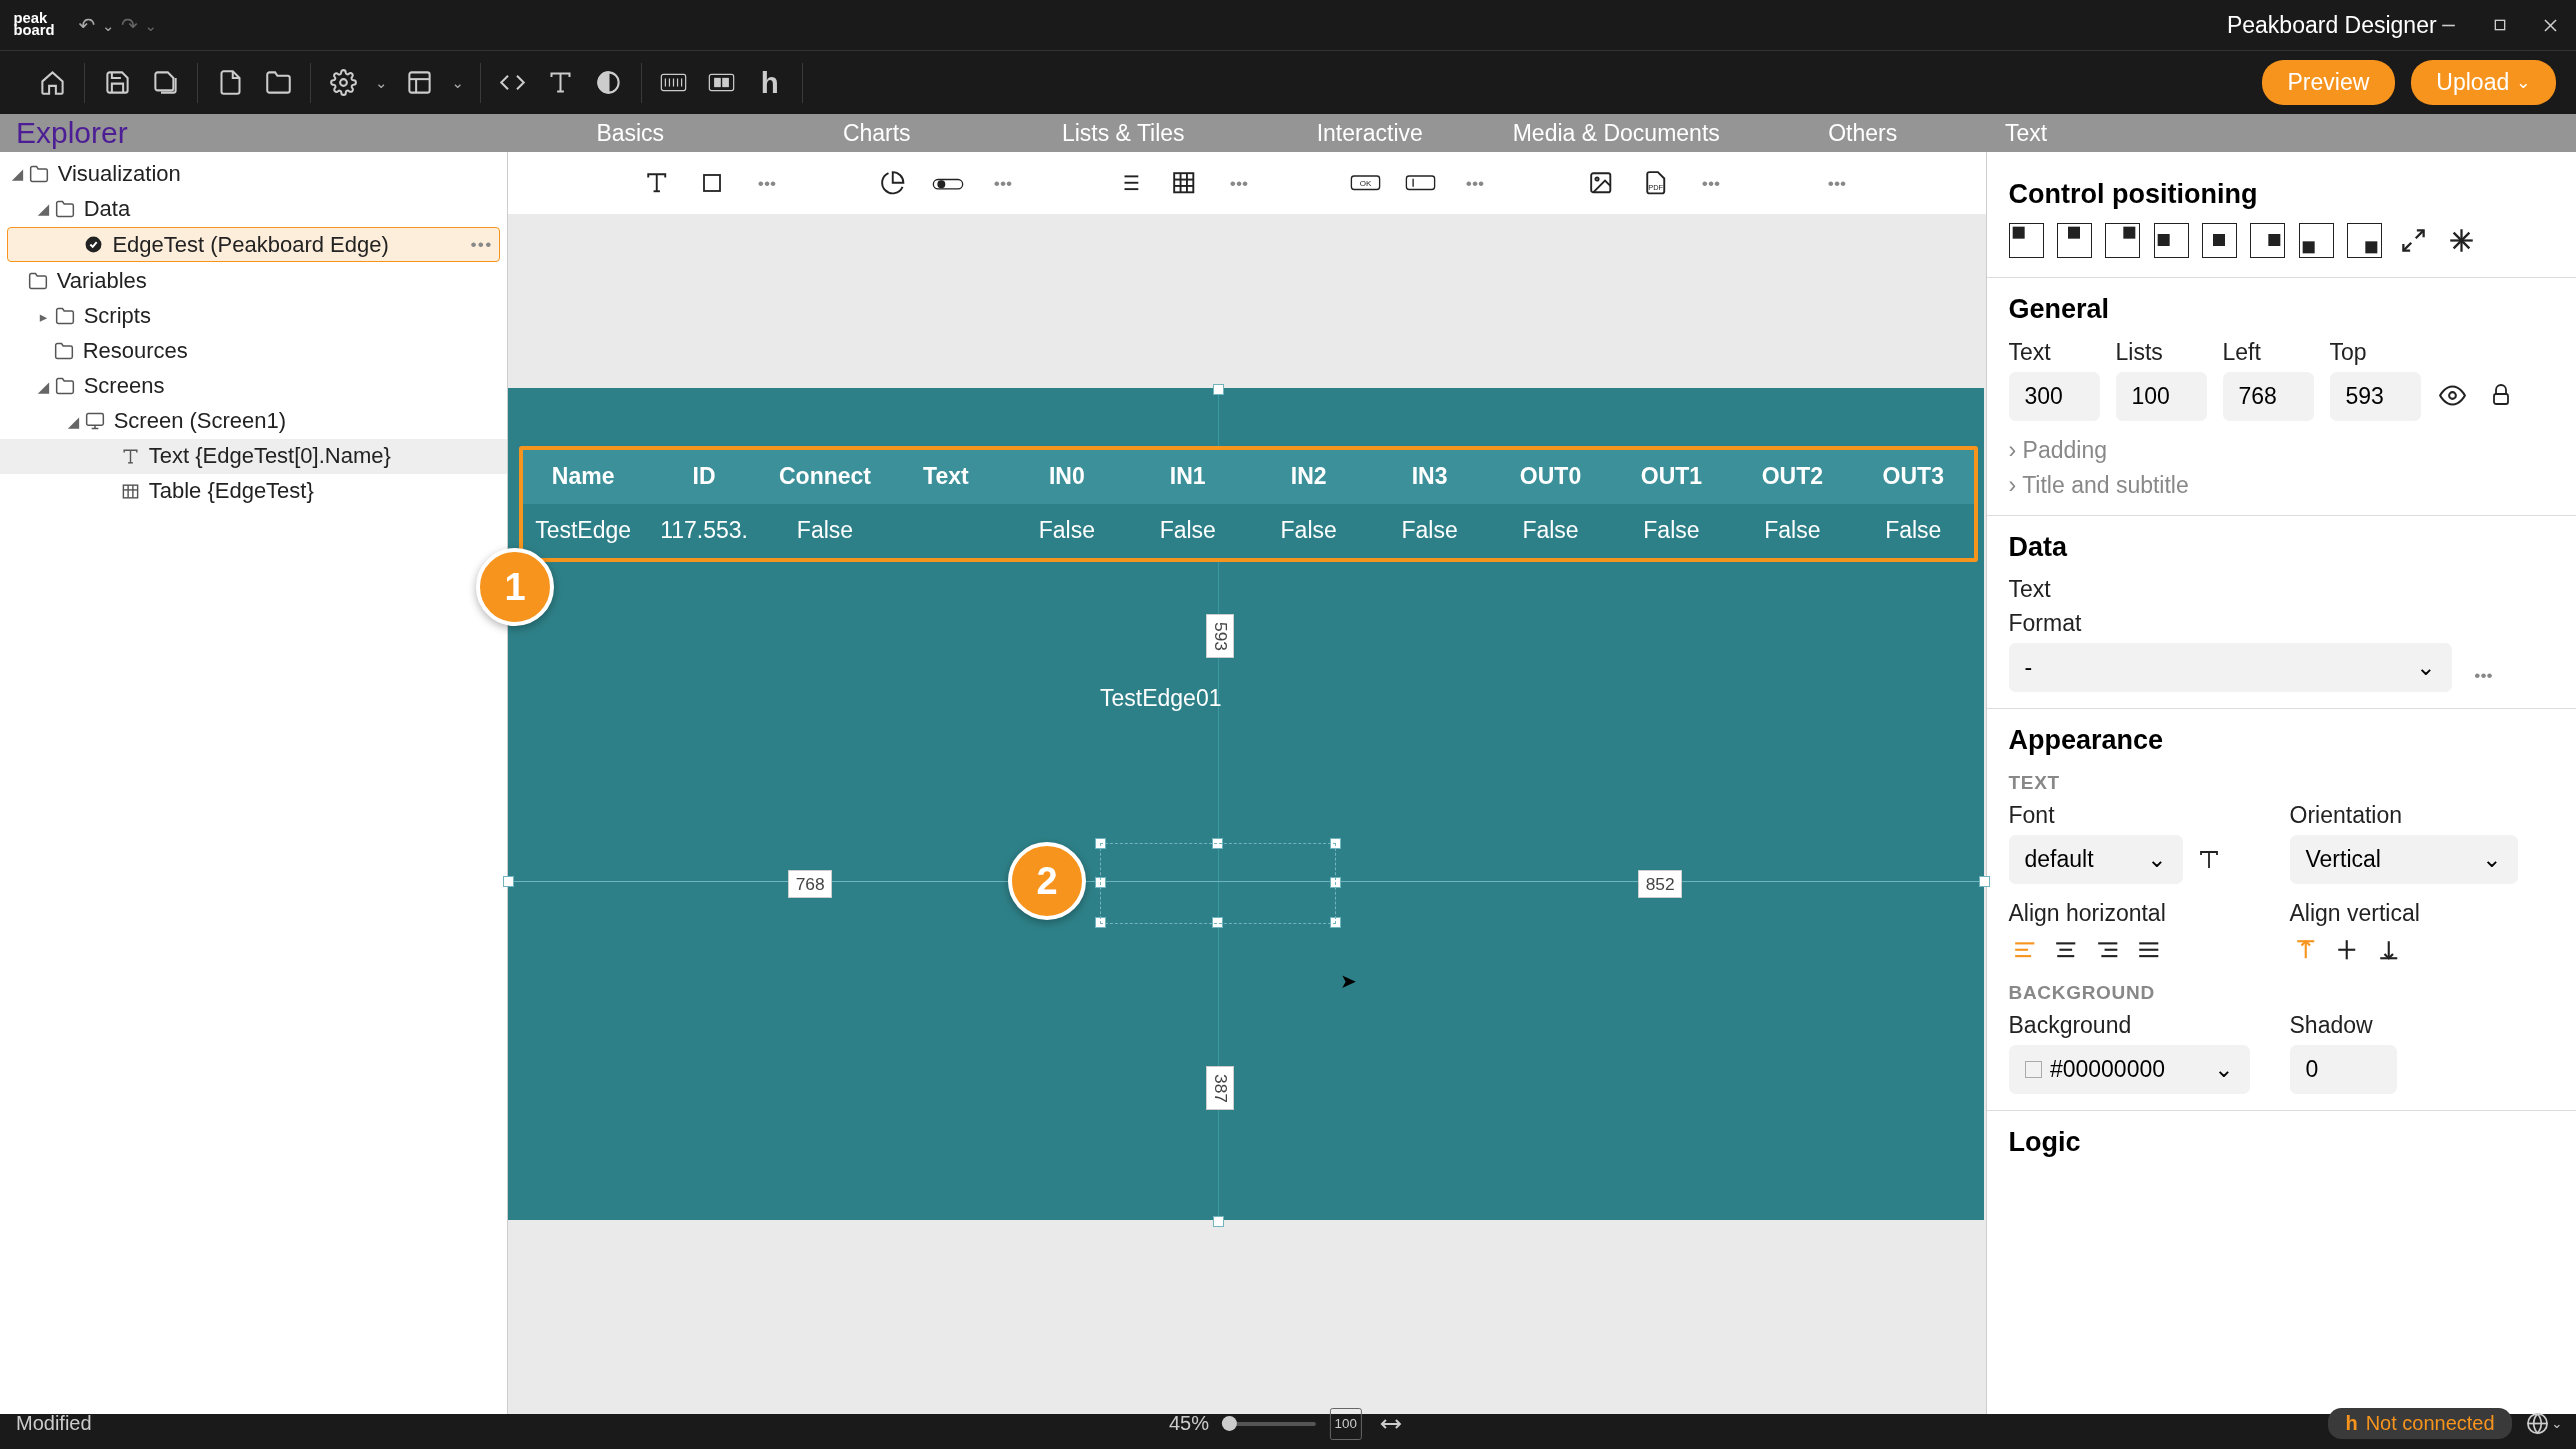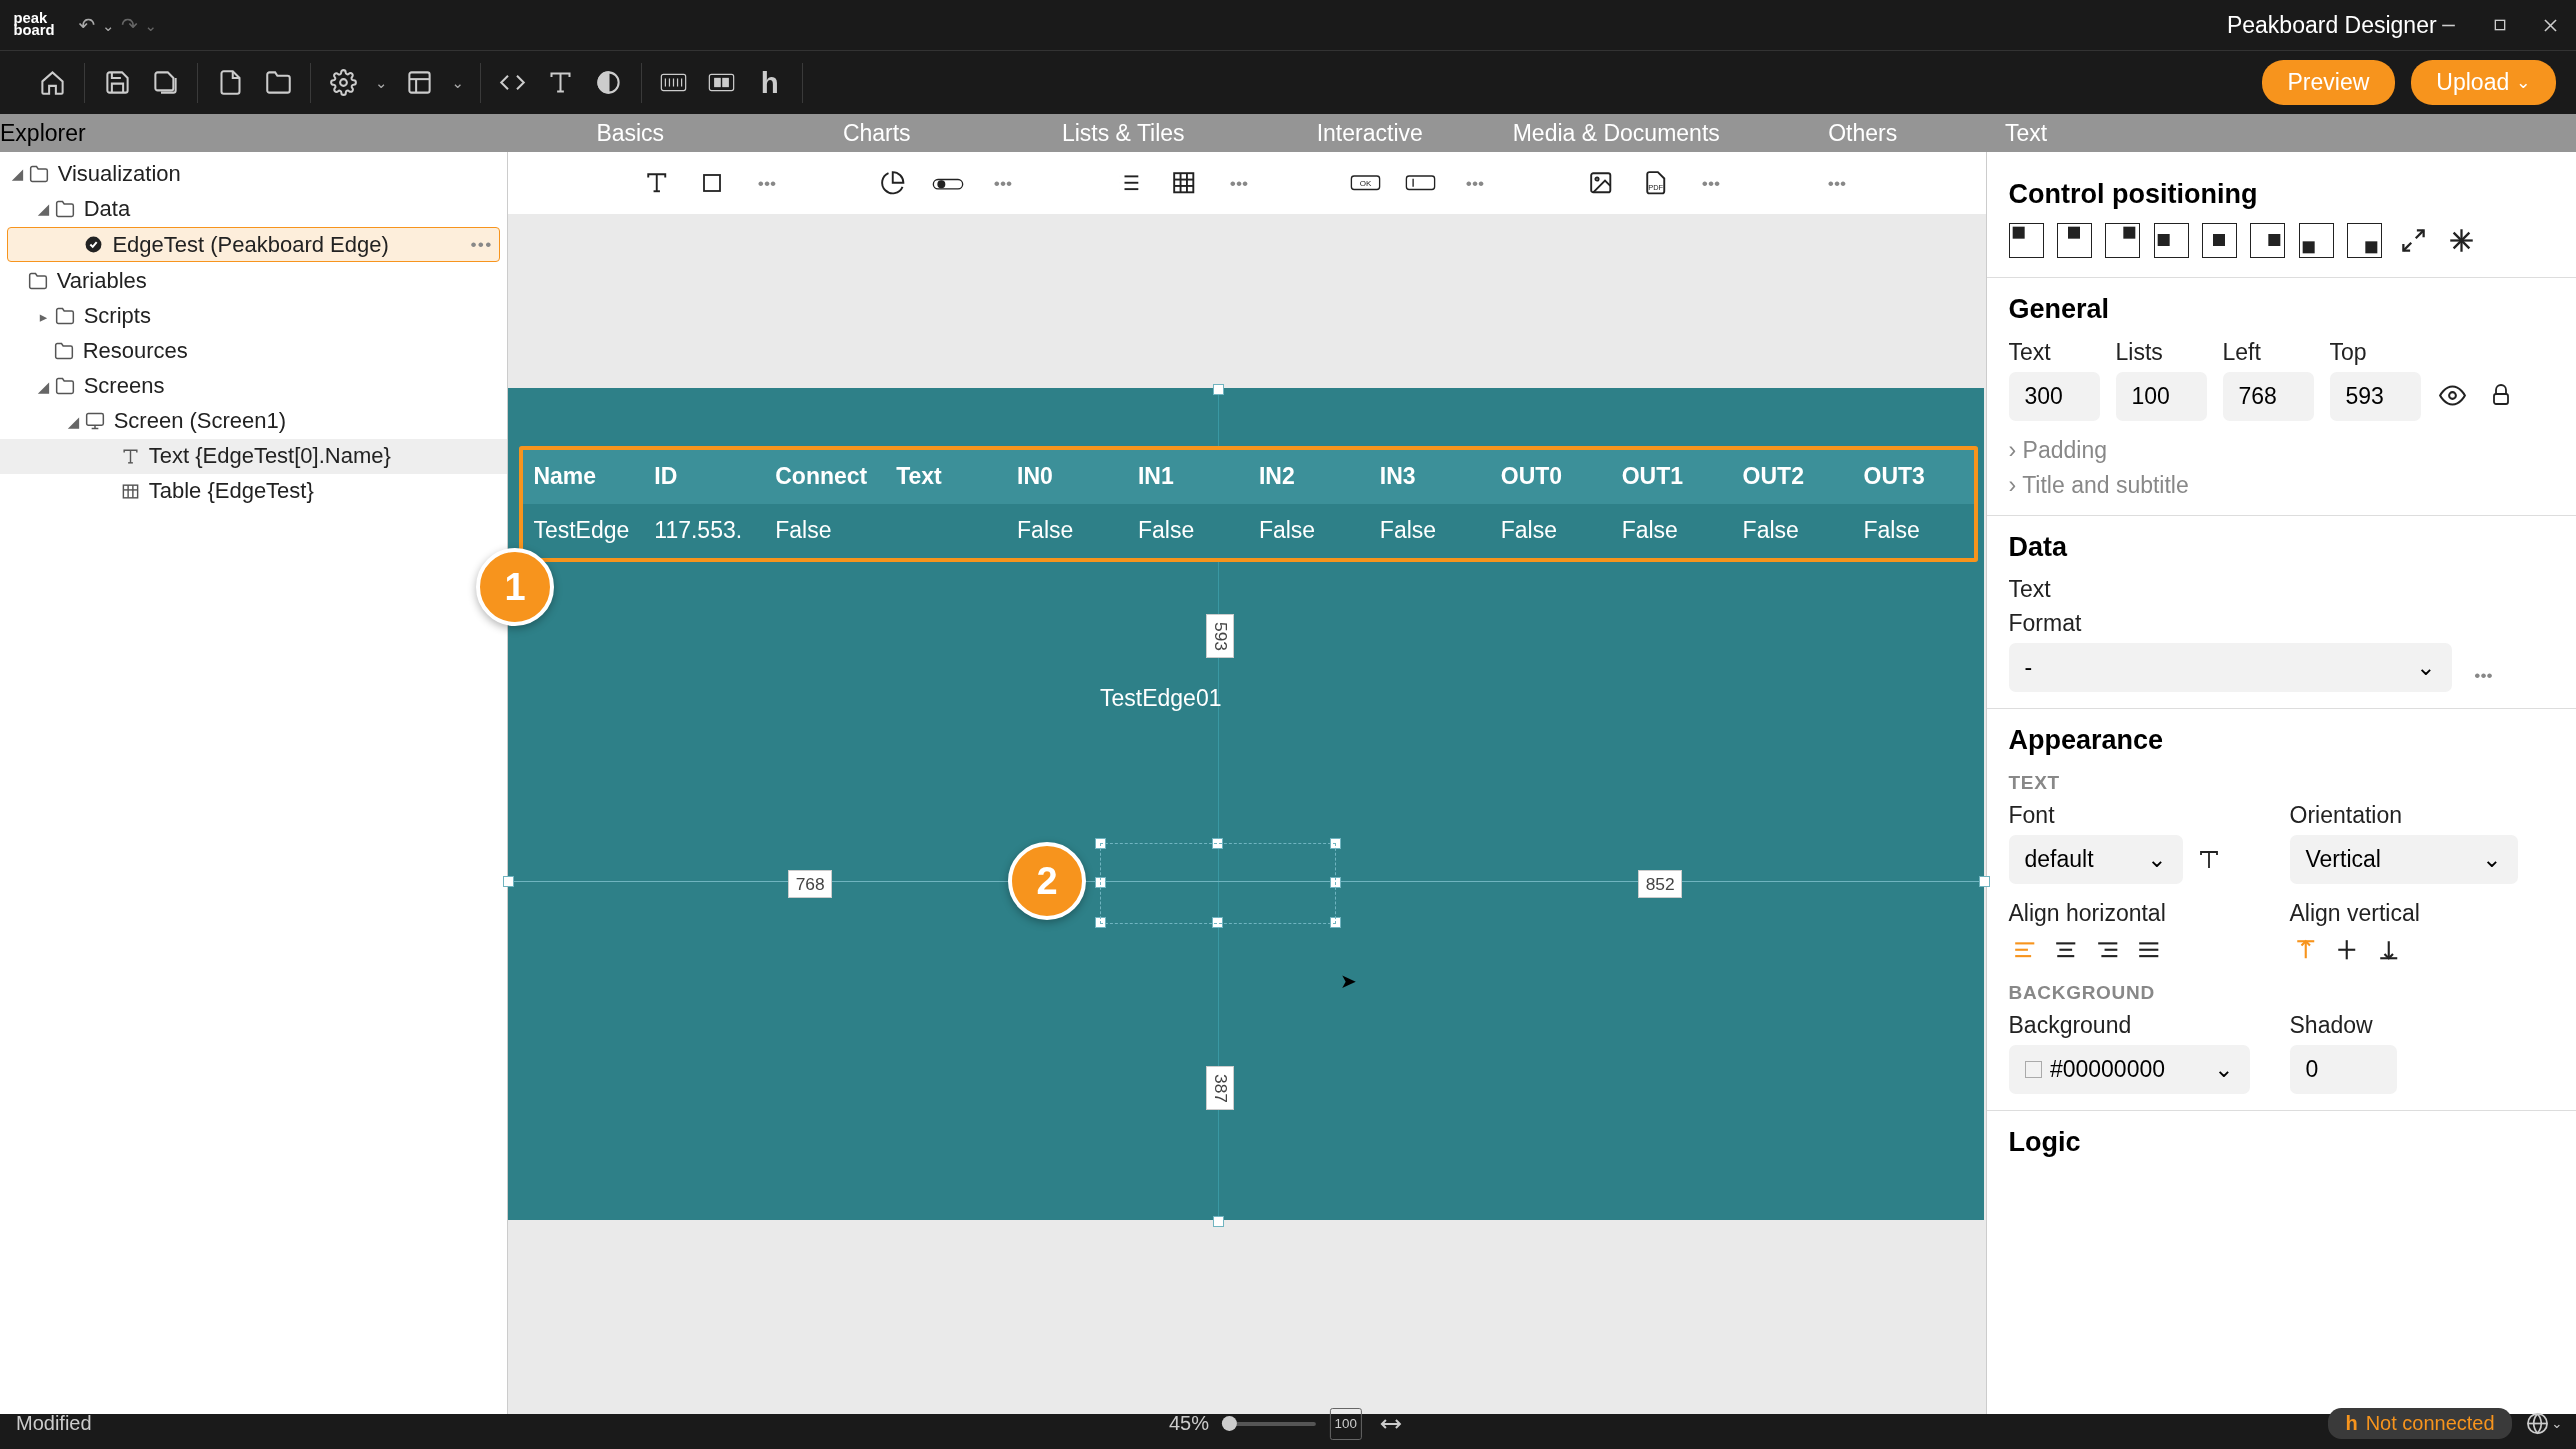--- a/index.html
+++ b/index.html
@@ -17,21 +17,21 @@
   
   .toolbar { height: 64px; background: #1a1a1a; display: flex; align-items: center; padding: 0 20px; border-top: 0.7px solid #333; }
   .toolbar-group { display: flex; gap: 16px; align-items: center; padding: 0 16px; border-right: 0.7px solid #3a3a3a; height: 40px; }
   .toolbar-group:last-of-type { border-right: none; }
   .toolbar-icon { width: 32px; height: 32px; display: flex; align-items: center; justify-content: center; color: #ccc; cursor: pointer; }
   .toolbar-right { margin-left: auto; display: flex; gap: 16px; }
   .btn-orange { background: #f7941d; color: #fff; border: none; border-radius: 21.5px; padding: 9.4px 25.5px; font-size: 23px; font-weight: 500; cursor: pointer; display: flex; align-items: center; gap: 6.7px; }
   
   
   .tabstrip { height: 38px; background: #959595; display: flex; align-items: stretch; }
-  .tab-explorer { width: 507px; background: #959595; color: #000000; font-size: 23px; display: flex; align-items: center; padding-left: 0; }
+  .tab-explorer { width: 507px; background: #959595; color: #4c1d95; font-size: 30px; display: flex; align-items: center; padding-left: 16px; }
   .tab-canvas-area { flex: 1; display: flex; }
   .canvas-tab { flex: 1; display:flex; align-items:center; justify-content:center; color:#fff; font-size:23px; cursor:pointer; }
   .tab-text { width: 590px; background: #959595; color: #fff; font-size: 23px; display: flex; align-items: center; padding-left: 19px; }
   
   
   .main { display: flex; height: calc(100% - 50px - 64px - 38px - 35px); }
   
   
   .explorer { width: 508px; background: #fff; border-right: 0.7px solid #ccc; overflow: auto; padding-top: 4px;}
   .tree-item { display: flex; align-items: center; height: 35px; font-size: 22px; color: #222; cursor: pointer; padding-right: 6.7px;}
@@ -46,21 +46,21 @@
   .canvas-toolbar { height: 62px; background: #fff; display: flex; align-items: center; justify-content: center; gap: 94px; }
   .ct-group { display: flex; gap: 23px; align-items: center; }
   .ct-icon { width: 32px; height: 32px; display:flex; align-items:center; justify-content:center; cursor:pointer; color:#222; }
   .canvas-stage { flex: 1; position: relative; padding: 27px; }
   .artboard { position:absolute; left: 0; top: 174px; width: 1476px; height: 832px; background: #2e8088; }
   
   
   .canvas-table { position:absolute; left: 10.7px; top: 232px; width: 1459px; border: 4px solid #f7941d; border-radius: 2.7px; }
   .canvas-table-head { display:flex; background: #3c9099; }
   .canvas-table-row { display:flex; background: #2e8088; }
-  .ct-cell { flex: 1; color: #fff; font-size: 23px; padding: 13.4px 10.7px; white-space: nowrap; overflow:hidden; }
+  .ct-cell { flex: 1; color: #fff; font-size: 23px; padding: 13.4px 10.7px; white-space: nowrap; overflow:hidden;text-align:center; }
   .ct-head { font-weight: 600; }
   
   
   .sel-text { position:absolute; left: 592px; top: 471px; width: 235px; height: 54px; color:#fff; font-size:23px; display:flex; align-items:flex-start; }
   .sel-handle { position:absolute; width:10.7px; height:10.7px; background:#fff; border:1.3px solid #70b4c0; }
   .guide-h { position:absolute; height:1.3px; background:#70b4c0; }
   .guide-v { position:absolute; width:1.3px; background:#3a98a3; }
   .dim-badge { position:absolute; background:#fff; color:#444; font-size:17.4px; padding:2.7px 6.7px; border:0.7px solid #ccc; }
   
   .annot { position:absolute; width:78px; height:78px; border-radius:50%; background:#f7941d; color:#fff; font-size:38px; font-weight:700; display:flex; align-items:center; justify-content:center; border:4px solid #fff; box-shadow: 0 2.7px 8px rgba(0,0,0,.3); }

